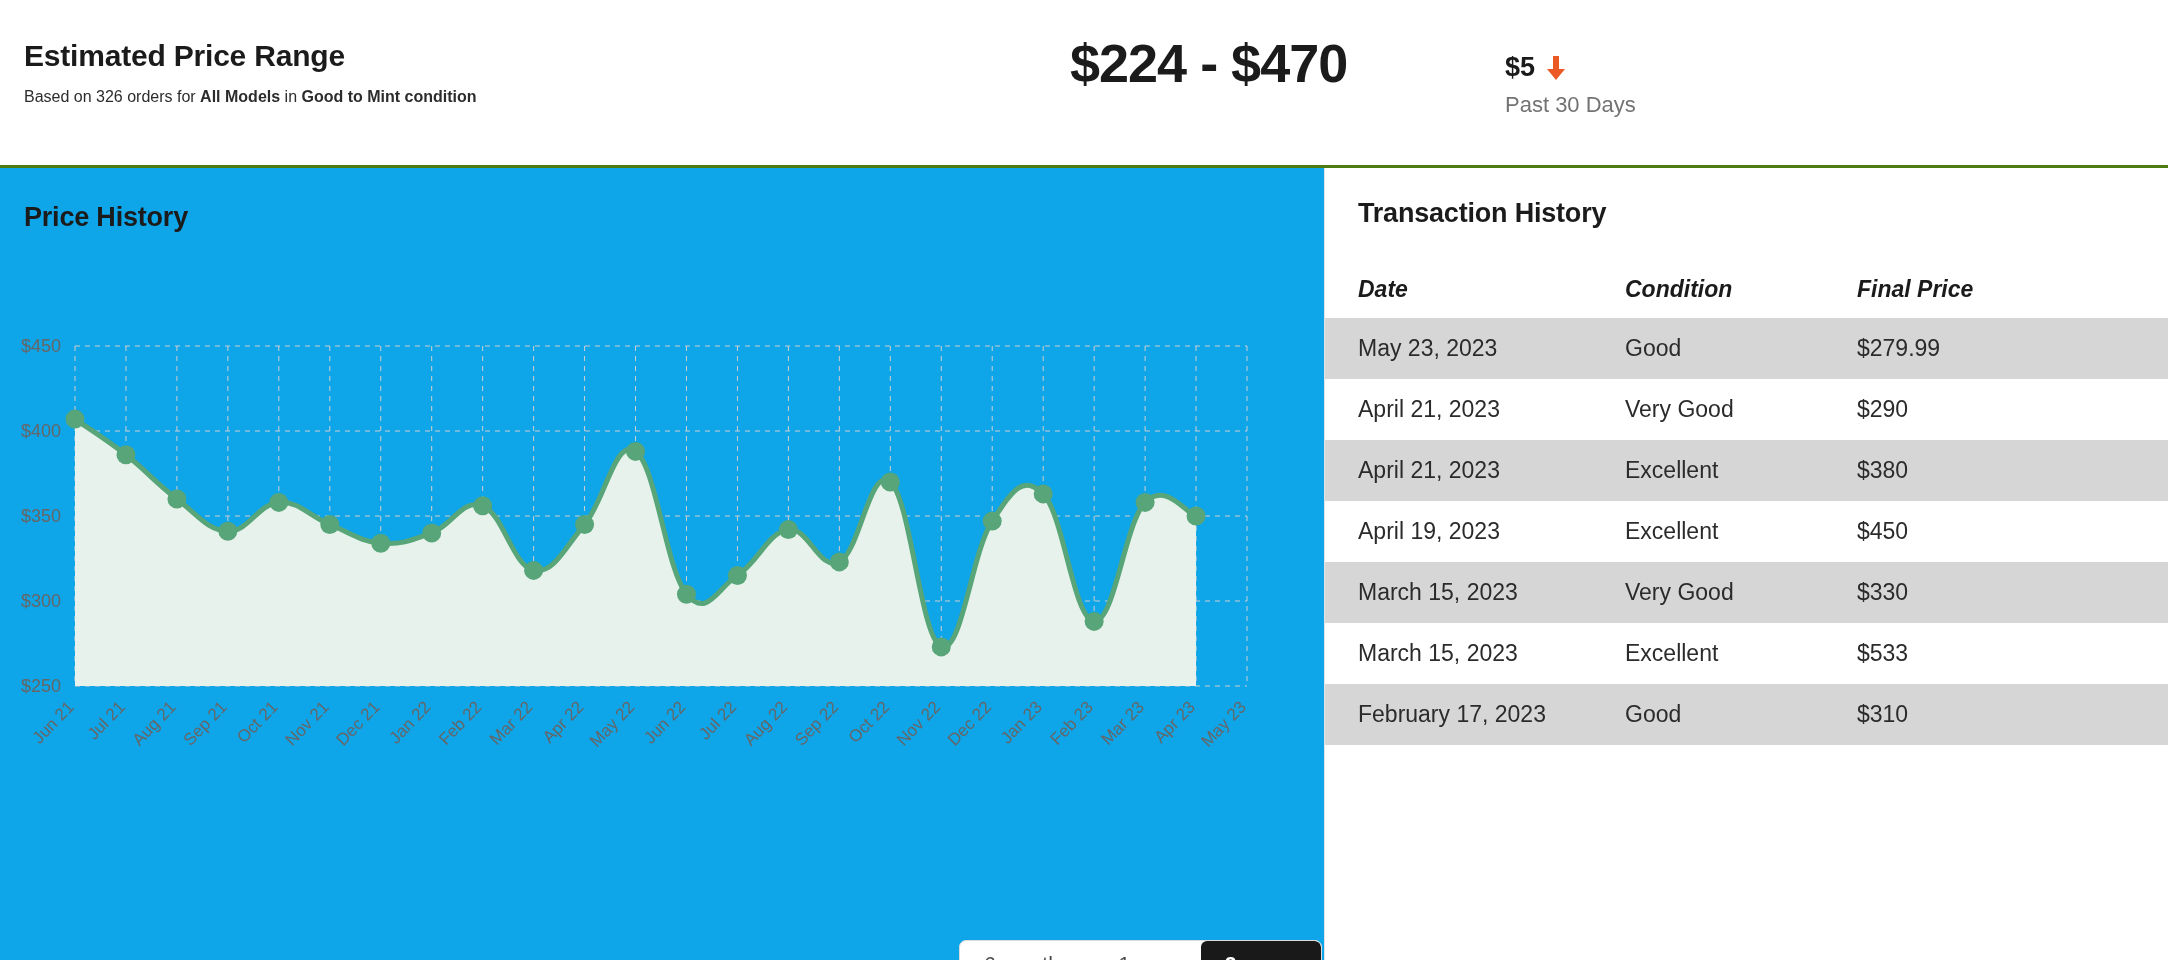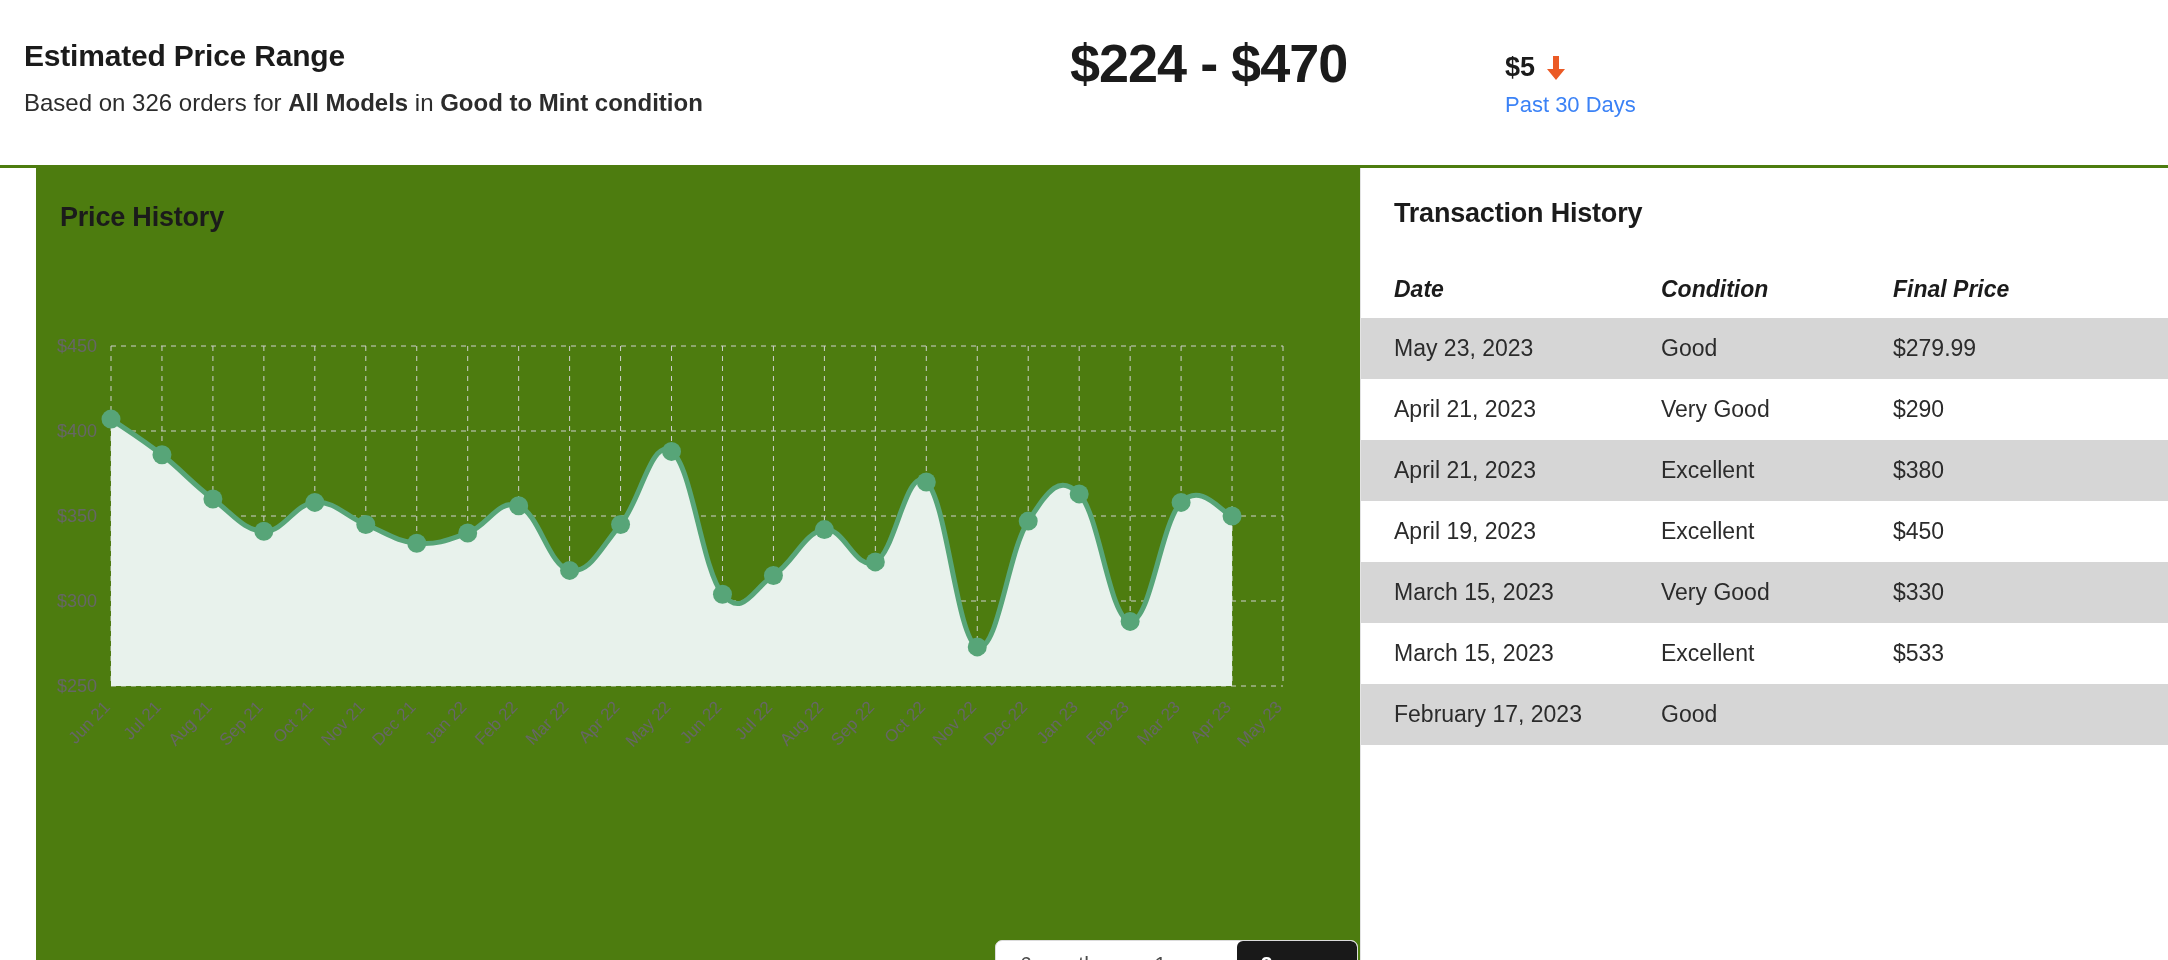--- a/index.html
+++ b/index.html
@@ -20,45 +20,44 @@
     border-bottom: 3px solid #4d7c0f;
     background: #fff;
   }
   .header-left { position: absolute; left: 24px; top: 38px; }
   .est-title {
     font-size: 30px; font-weight: 700; letter-spacing: -0.2px;
     color: #1b1b1b; line-height: 1.2;
   }
   .est-sub {
     margin-top: 13px;
-    font-size: 24px; color: #2c2c2c; font-weight: 400; line-height: 1.3;
+    font-size: 16px; color: #2c2c2c; font-weight: 400; line-height: 1.3;
   }
   .est-sub b { font-weight: 700; }
 
   .price-range {
     position: absolute; left: 1070px; top: 32px;
     font-size: 54px; font-weight: 700; letter-spacing: -1px;
     color: #1b1b1b; white-space: nowrap;
   }
   .trend { position: absolute; left: 1505px; top: 52px; }
   .trend-row { display: flex; align-items: center; gap: 9px; }
   .trend-val { font-size: 27px; font-weight: 700; color: #1b1b1b; }
   .trend-arrow { display: inline-block; line-height: 0; }
-  .trend-label { margin-top: 9px; font-size: 22px; color: #3b82f6; }
+  .trend-label { margin-top: 9px; font-size: 22px; color: #737373; }
 
   
   .body { flex: 1 1 auto; display: flex; min-height: 0; position: relative; }
 
   
   .left-pane {
     width: 1325px; flex: 0 0 1325px;
     position: relative;
     border-right: 1px solid #e3e3e3;
-    background: #4d7c0f;
-    margin-left: 36px;
+    background: #0ea5e9;
   }
   .chart-title {
     position: absolute; left: 24px; top: 34px;
     font-size: 27px; font-weight: 700; color: #1b1b1b; letter-spacing: -0.2px;
   }
   .chart-wrap { position: absolute; left: 0px; top: 140px; width: 1325px; height: 470px; }
   .chart-svg { display: block; }
 
   .range-toggle {
     position: absolute; left: 959px; top: 772px;
@@ -304,20 +303,21 @@
               <div class="c c-price">$330</div>
             </div>
             <div class="txn-row">
               <div class="c c-date">March 15, 2023</div>
               <div class="c c-cond">Excellent</div>
               <div class="c c-price">$533</div>
             </div>
             <div class="txn-row alt">
               <div class="c c-date">February 17, 2023</div>
               <div class="c c-cond">Good</div>
+              <div class="c c-price">$310</div>
             </div>
           </div>
       </div>
 
     </div>
 
   </div>
 </div>
 
 </body></html>

